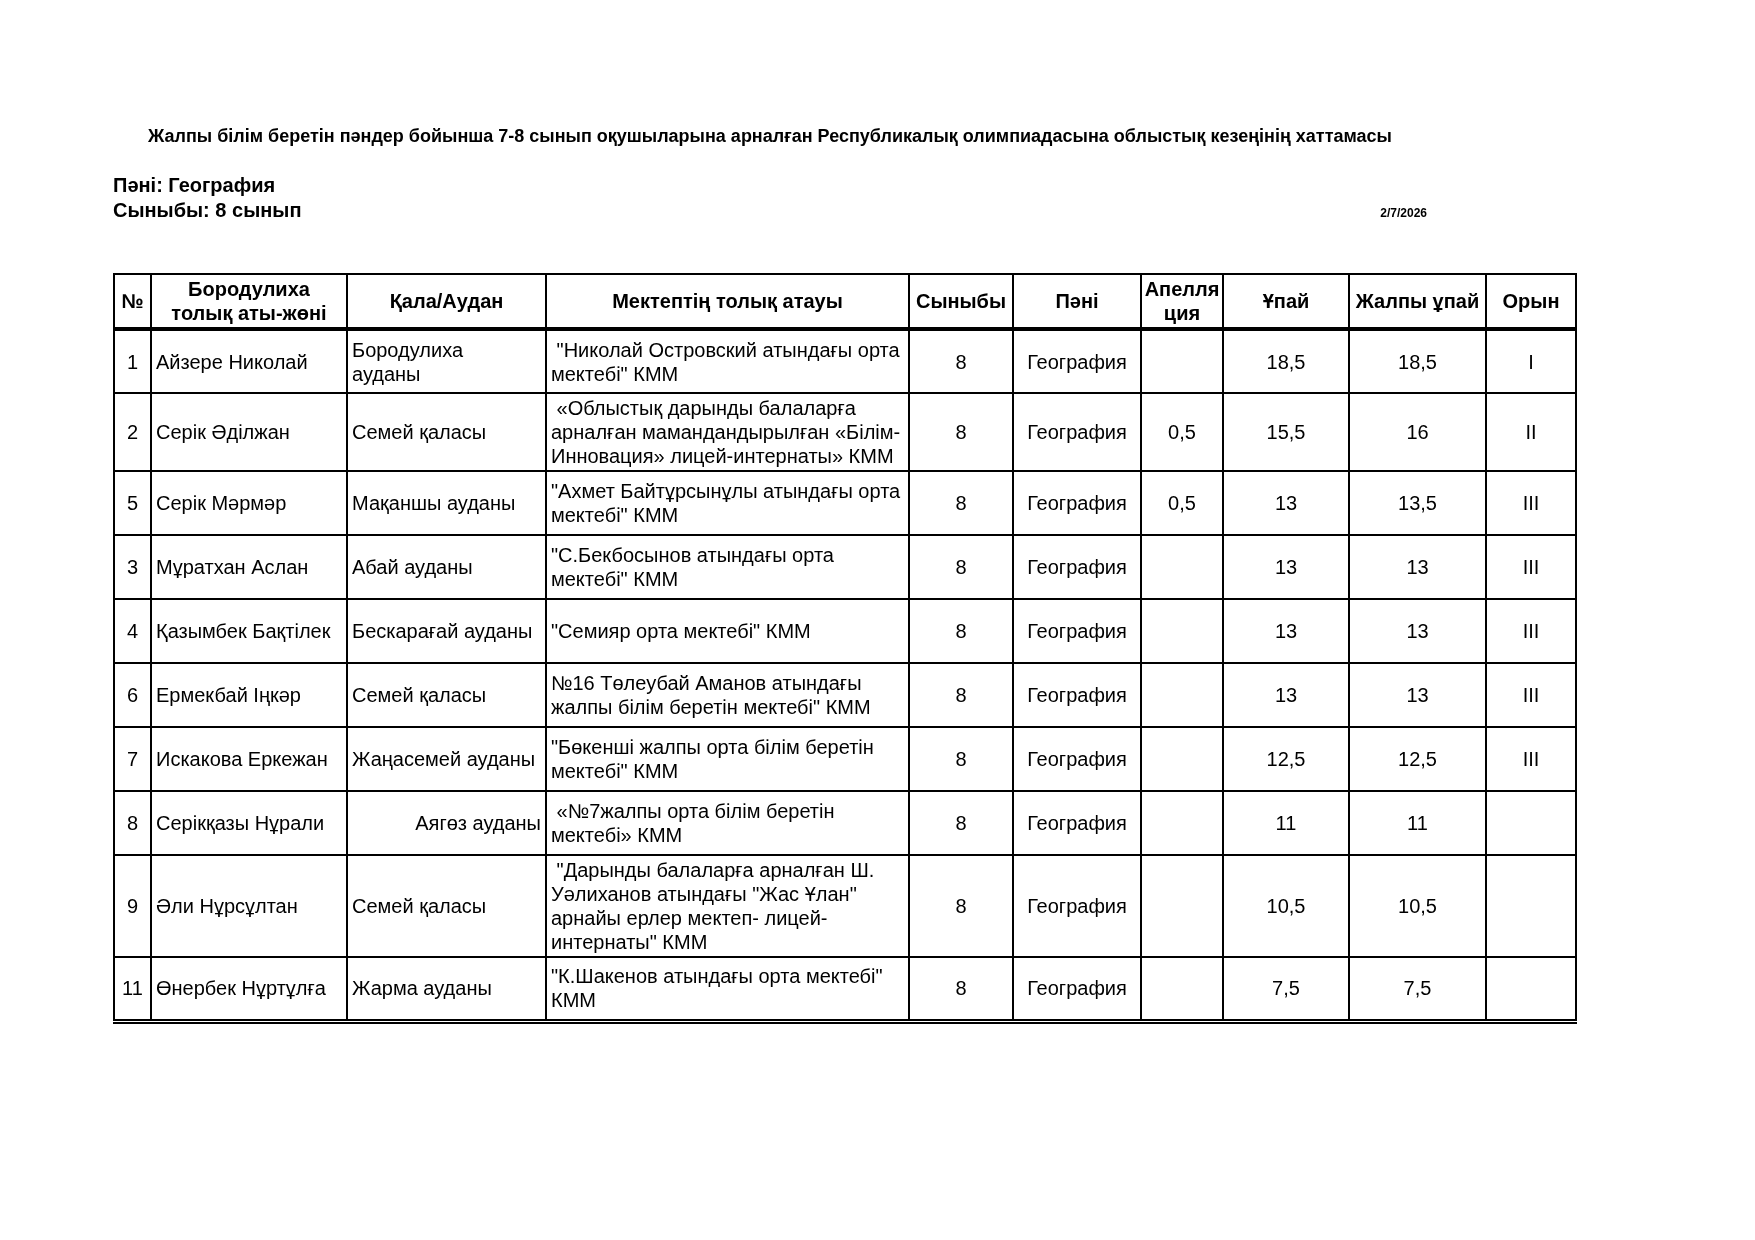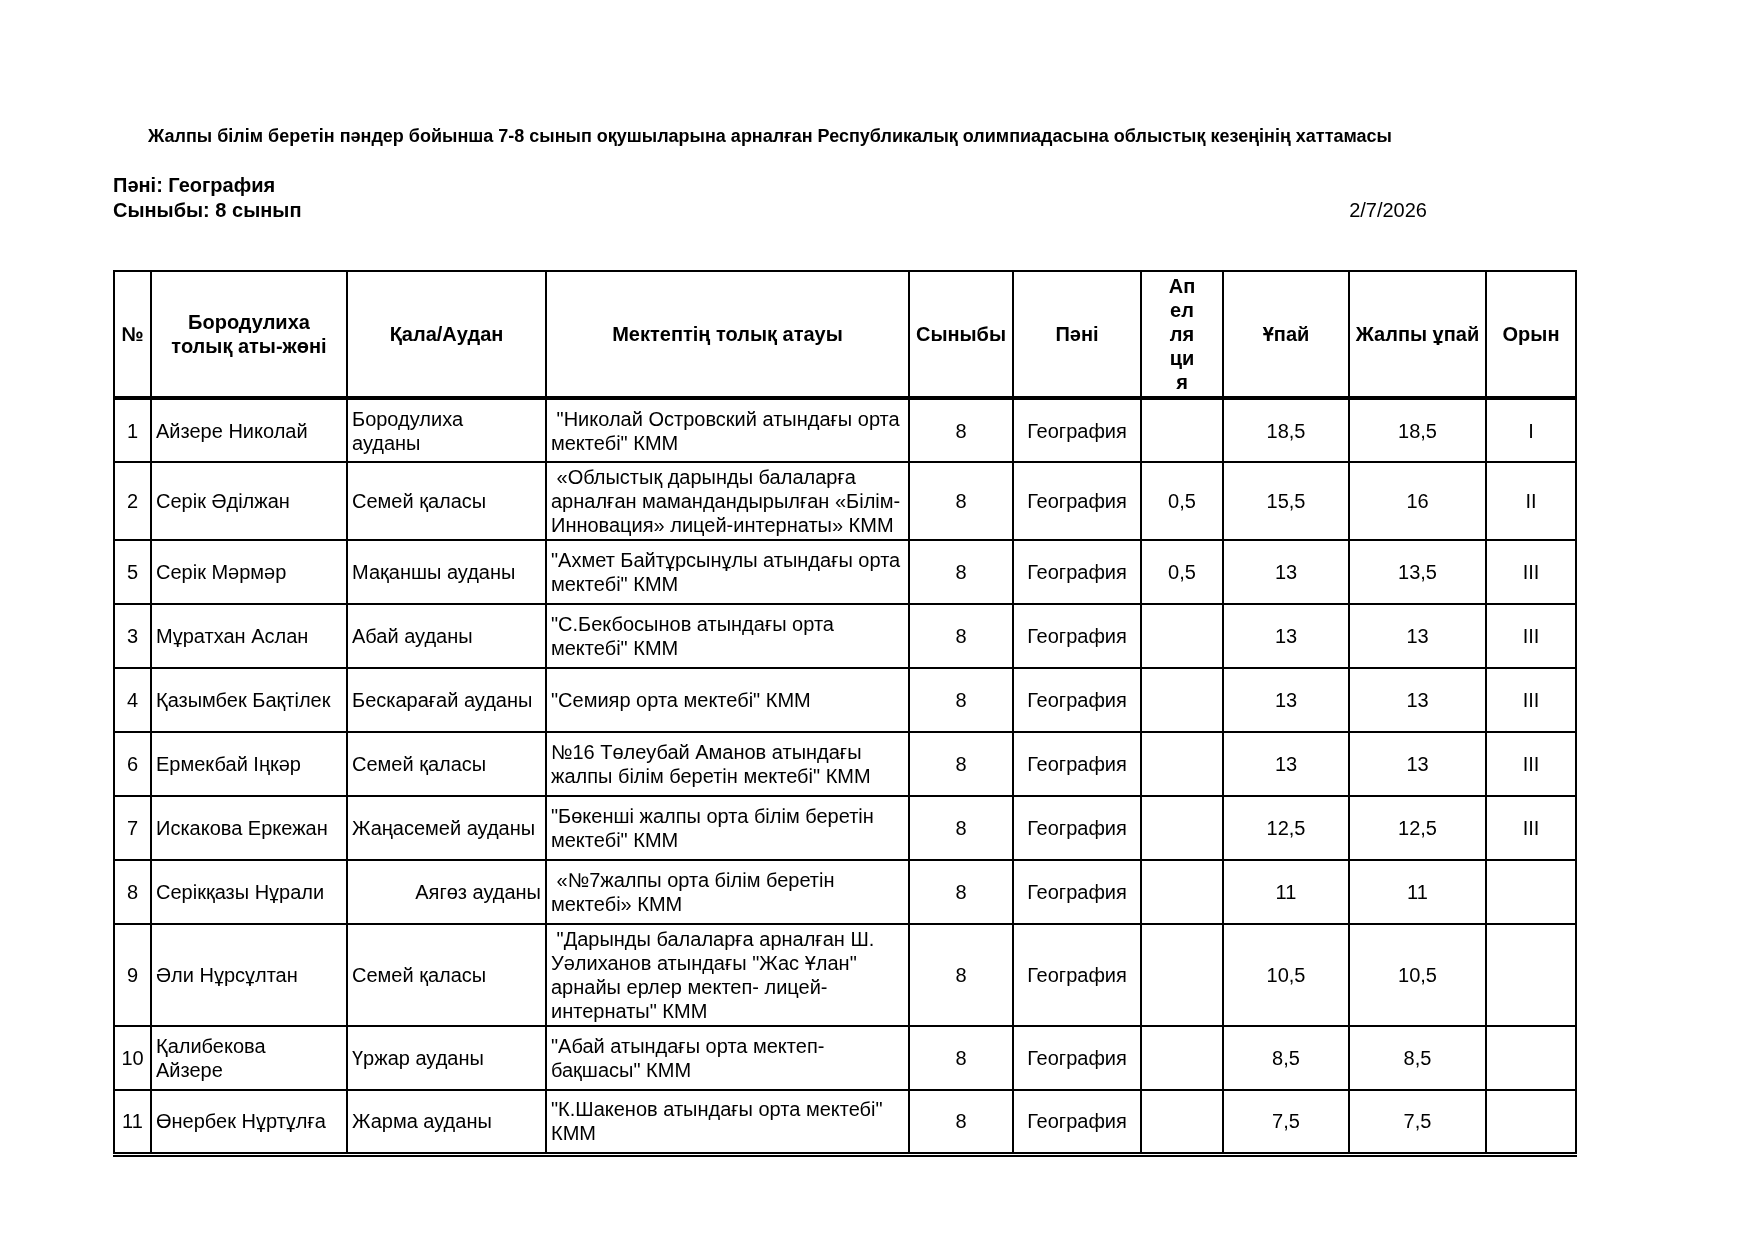--- a/index.html
+++ b/index.html
@@ -32,22 +32,22 @@
     line-height: 24px;
   }
   .subject { margin-top: 25px; }
   .meta-row {
     margin-top: 1px;
     display: flex;
     justify-content: space-between;
     align-items: baseline;
   }
   .meta-date {
-    font-size: 20px;
-    font-weight: normal;
+    font-size: 12px;
+    font-weight: bold;
     line-height: 24px;
   }
   table.results {
     margin-top: 48px;
     border-collapse: collapse;
     table-layout: fixed;
     width: 1462px;
     border: 2px solid #000;
   }
   table.results th, table.results td {
@@ -61,21 +61,21 @@
   table.results thead tr { height: 50px; }
   table.results tbody tr { height: 64px; }
   table.results th {
     font-weight: bold;
     text-align: center;
     border-bottom: 4px solid #000;
     padding: 2px 3px;
   }
   table.results th:nth-child(7) {
     word-break: break-all;
-    padding: 2px 24px;
+    padding: 2px 0;
     text-align: center;
   }
   table.results td.c { text-align: center; }
   table.results td.l { text-align: left; white-space: pre-wrap; }
   table.results tbody tr:nth-child(8) td:nth-child(3) { text-align: right; }
   table.results tbody tr:last-child td { border-bottom: 5px double #000; }
 </style>
 </head>
 <body>
 
@@ -217,33 +217,20 @@
           <td class="l">Семей қаласы</td>
           <td class="l"> "Дарынды балаларға арналған Ш. Уәлиханов атындағы "Жас Ұлан" арнайы ерлер мектеп- лицей-интернаты" КММ</td>
           <td class="c">8</td>
           <td class="c">География</td>
           <td class="c"></td>
           <td class="c">10,5</td>
           <td class="c">10,5</td>
           <td class="c"></td>
         </tr>
         <tr>
-          <td class="c">10</td>
-          <td class="l">Қалибекова
-Айзере</td>
-          <td class="l">Үржар ауданы</td>
-          <td class="l">"Абай атындағы орта мектеп-бақшасы" КММ</td>
-          <td class="c">8</td>
-          <td class="c">География</td>
-          <td class="c"></td>
-          <td class="c">8,5</td>
-          <td class="c">8,5</td>
-          <td class="c"></td>
-        </tr>
-        <tr>
           <td class="c">11</td>
           <td class="l">Өнербек Нұртұлға</td>
           <td class="l">Жарма ауданы</td>
           <td class="l">"К.Шакенов атындағы орта мектебі" КММ</td>
           <td class="c">8</td>
           <td class="c">География</td>
           <td class="c"></td>
           <td class="c">7,5</td>
           <td class="c">7,5</td>
           <td class="c"></td>

